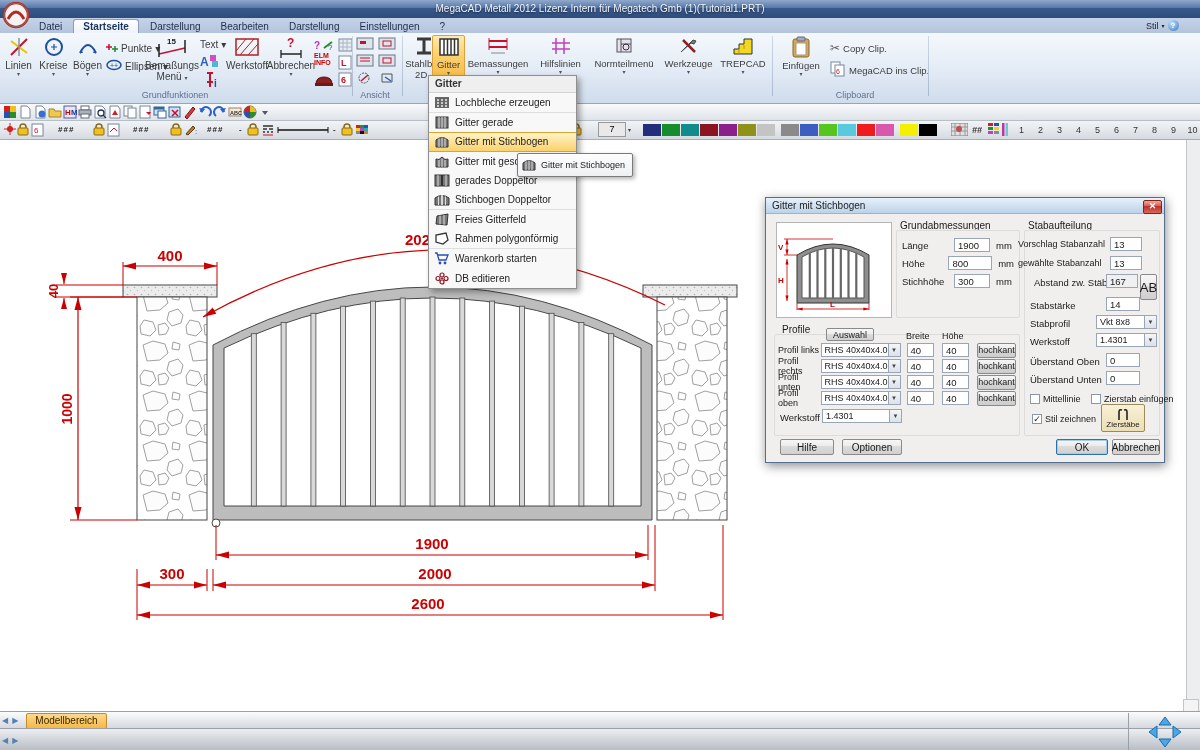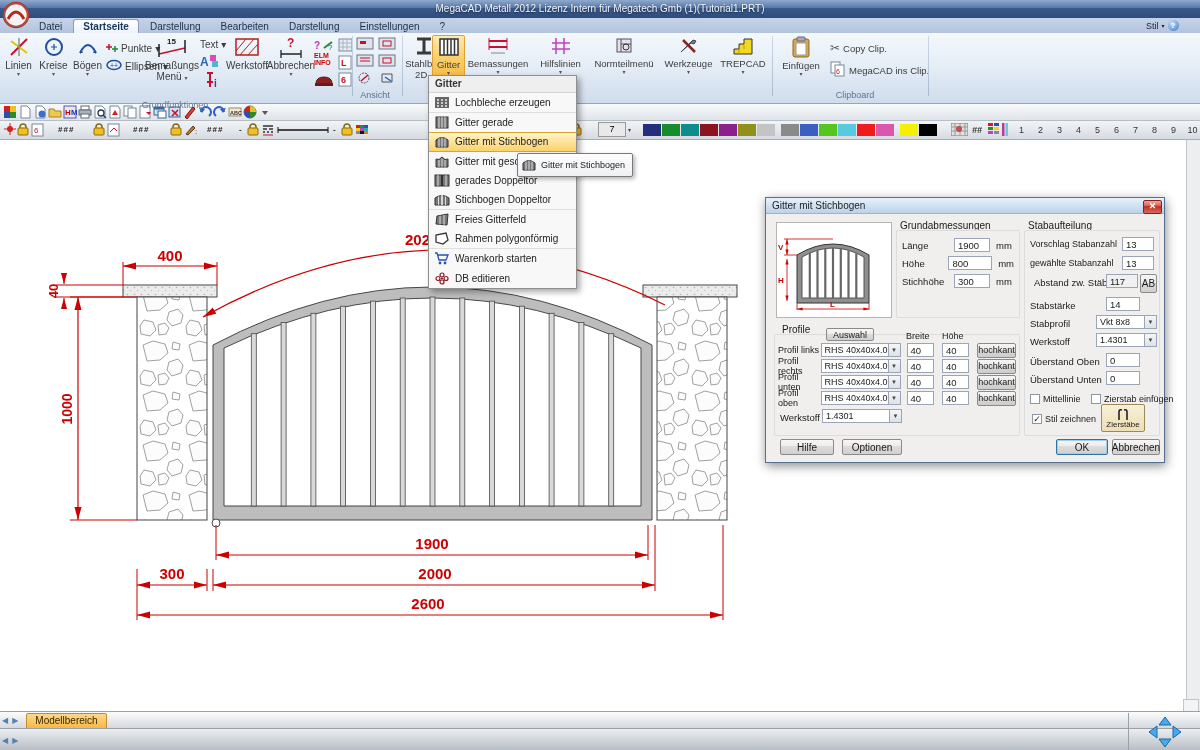--- a/index.html
+++ b/index.html
@@ -217,21 +217,21 @@
           <path d="M1,5 h13 M1,9 h13 M5,1 v12 M9,1 v12" stroke="#a8b4c4"></path>
         </svg></div>
     <div class="a" style="left:338px;top:22px"><svg width="15" height="15">
           <rect x="1" y="1" width="12" height="13" fill="#fff" stroke="#7a8aa0"></rect>
           <text x="3" y="11" font-size="9" font-weight="bold" fill="#c8102e">L</text>
         </svg></div>
     <div class="a" style="left:338px;top:39px"><svg width="15" height="15">
           <rect x="1" y="1" width="12" height="13" fill="#fff" stroke="#7a8aa0"></rect>
           <text x="3" y="11" font-size="9" font-weight="bold" fill="#c8102e">6</text>
         </svg></div>
-    <div class="glabel" style="left:100px;top:67px;width:150px">Grundfunktionen</div>
+    <div class="glabel" style="left:100px;top:57px;width:150px">Grundfunktionen</div>
     <div class="vsep" style="left:352px"></div>
 
     <div class="a" style="left:356px;top:4px"><svg width="42" height="50">
       <g stroke="#6a7686" fill="#dde4ec">
             <rect x="1" y="1" width="16" height="11"></rect>
             <rect x="23" y="1" width="16" height="11"></rect>
             <rect x="1" y="18" width="16" height="11"></rect>
             <rect x="23" y="18" width="16" height="11"></rect>
           </g>
       <g fill="#c8102e">
@@ -861,33 +861,33 @@
         </div>
         <div class="drow">
           <span style="width:52px;font-size:9.5px">Stichhöhe</span>
           <span class="input" style="position:static;width:36px">300</span>
           <span style="margin-left:6px;font-size:9.5px">mm</span>
         </div>
       </div>
 
     <div class="glab" style="left:262px;top:22px">Stabaufteilung</div>
     <div class="grp" style="left:258px;top:32px;width:134px;height:204px"></div>
-    <div class="a" style="left:264px;top:36px;width:126px" id="stab-rows">
+    <div class="a" style="left:252px;top:36px;width:126px" id="stab-rows">
         <div class="drow" style="height: 19px;">
           <span style="width:92px;font-size:9px">Vorschlag Stabanzahl</span>
           <span class="input" style="position:static;width:32px">13</span>
         </div>
         <div class="drow" style="height: 19px;">
           <span style="width:92px;font-size:9px">gewählte Stabanzahl</span>
           <span class="input" style="position:static;width:32px">13</span>
         </div>
       </div>
     <div class="lbl" style="left:268px;top:79px">Abstand zw. Stäben</div>
-    <div class="input ro" style="left:340px;top:76px;width:32px">117</div>
-    <div class="btn" style="left:374px;top:76px;width:17px;height:19px;font-size:10px">AB</div>
+    <div class="input ro" style="left:340px;top:76px;width:32px">167</div>
+    <div class="btn" style="left:374px;top:76px;width:17px;height:26px;font-size:13px">AB</div>
     <div class="lbl" style="left:264px;top:102px">Stabstärke</div>
     <div class="input" style="left:340px;top:99px;width:34px">14</div>
     <div class="lbl" style="left:264px;top:120px">Stabprofil</div>
     <div class="dd" style="left:330px;top:117px;width:61px">
         <span class="ddv">Vkt 8x8</span>
         <span class="dda">▼</span>
       </div>
     <div class="lbl" style="left:264px;top:138px">Werkstoff</div>
     <div class="dd" style="left:330px;top:135px;width:61px">
         <span class="ddv">1.4301</span>

